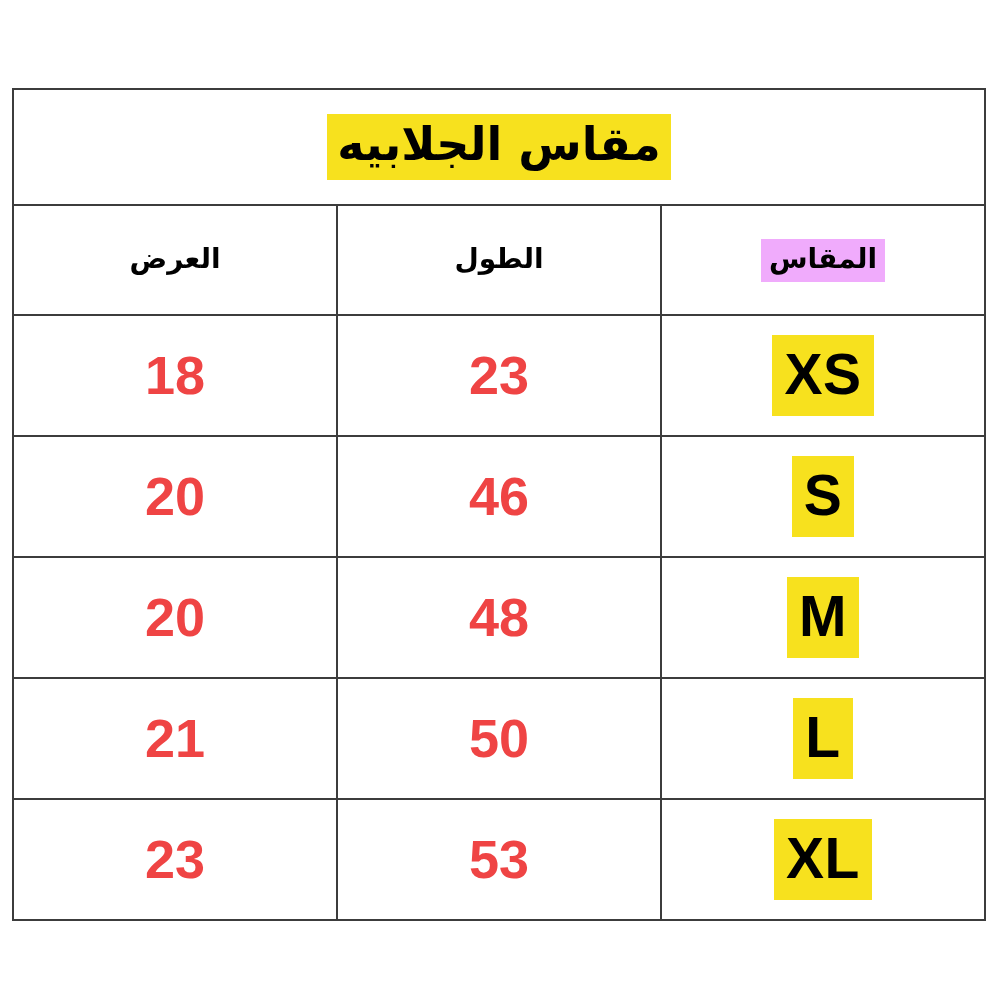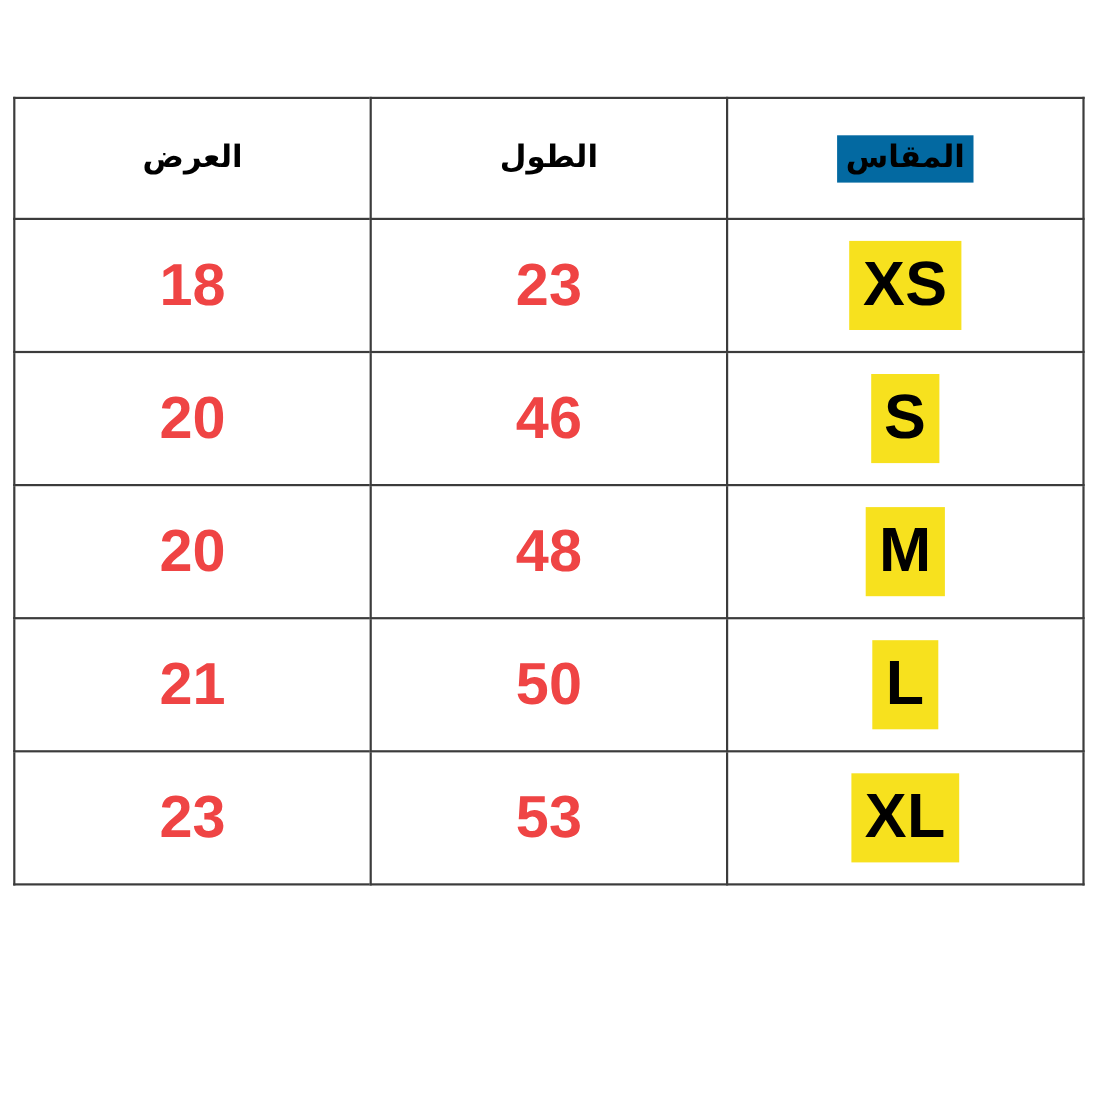--- a/index.html
+++ b/index.html
@@ -70,21 +70,21 @@
     display: inline-block;
     font-size: 28px;
     font-weight: bold;
     line-height: 1.25;
     padding: 2px 8px 6px 8px;
     color: #000000;
     font-family: "DejaVu Sans", sans-serif;
   }
 
   .head-text.hl {
-    background: #0369a1;
+    background: #f0abfc;
   }
 
   .data-row td {
     height: 119px;
   }
 
   .cell-size {
     display: inline-block;
     background: #f7e11e;
     font-size: 57px;
@@ -110,20 +110,25 @@
 
 <div id="page">
   <div class="table-wrap">
     <table class="size-table">
       <colgroup>
         <col class="c-size">
         <col class="c-length">
         <col class="c-width">
       </colgroup>
       <tbody>
+        <tr class="title-row">
+          <td colspan="3">
+            <span class="title-text">مقاس الجلابيه</span>
+          </td>
+        </tr>
         <tr class="head-row">
           <td>
             <span class="head-text hl">المقاس</span>
           </td>
           <td>
             <span class="head-text">الطول</span>
           </td>
           <td>
             <span class="head-text">العرض</span>
           </td>

